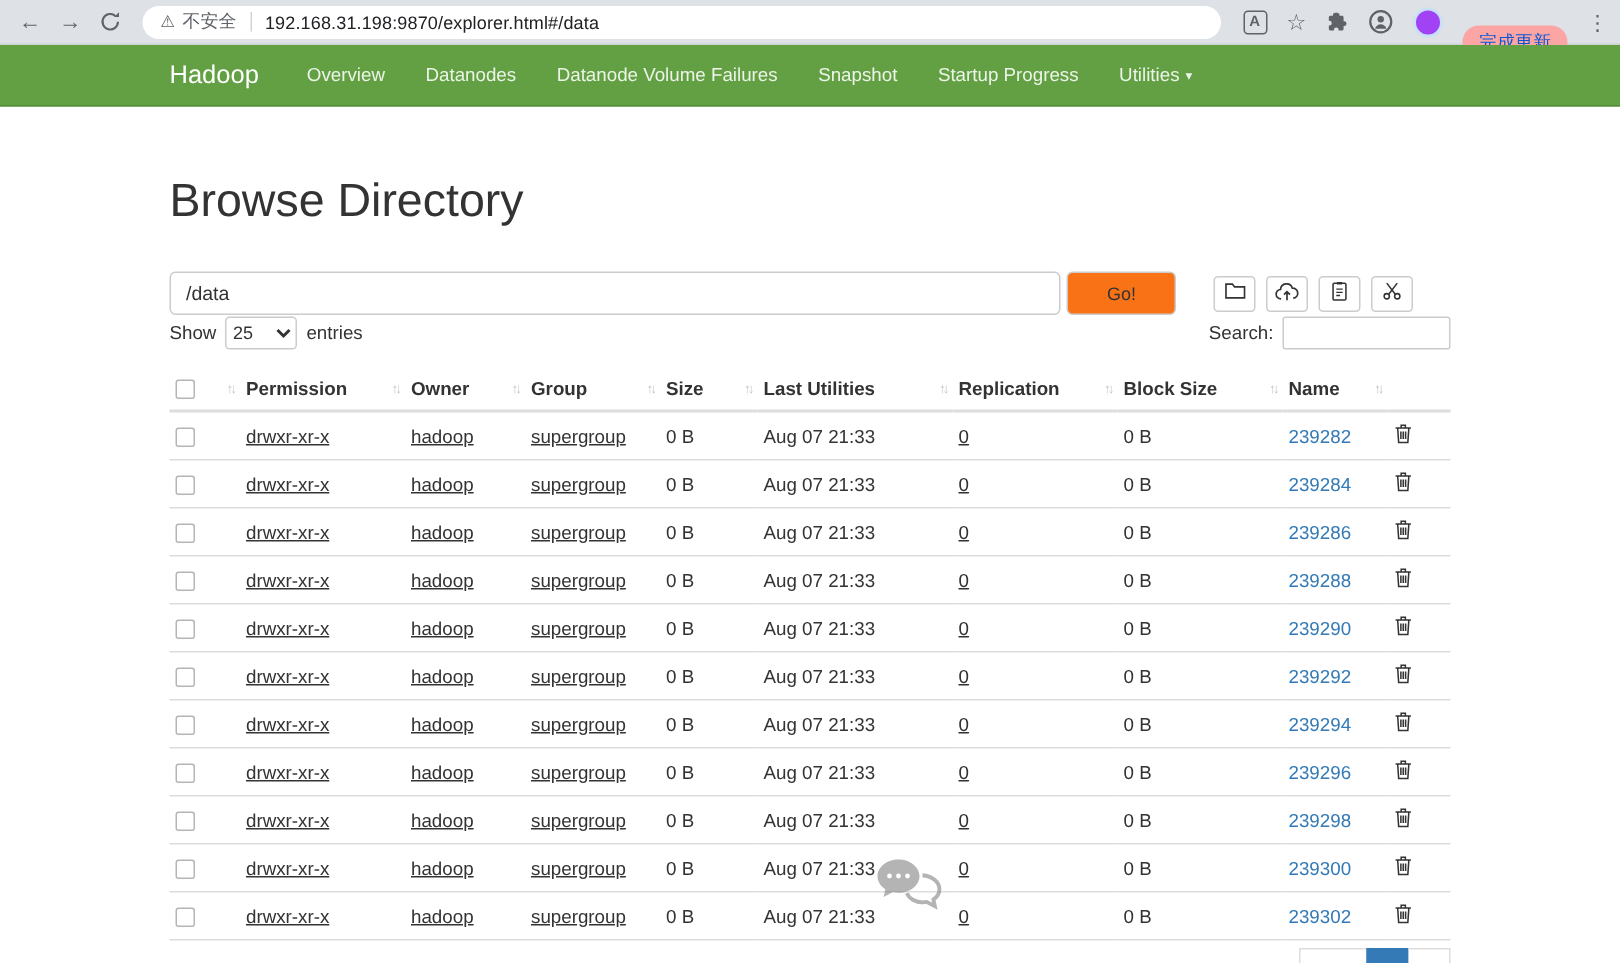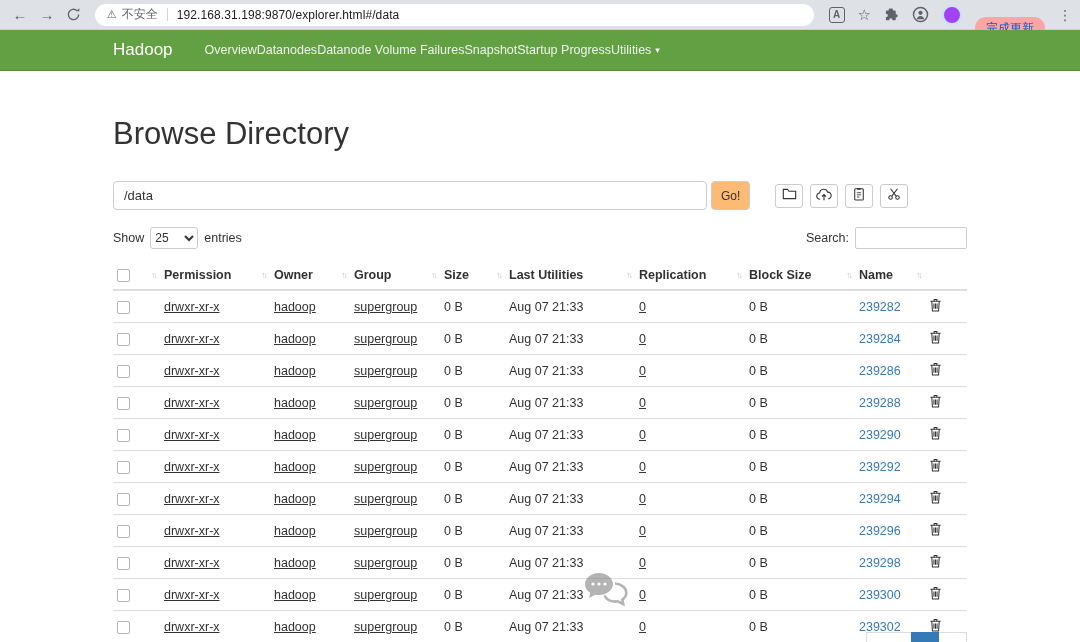--- a/index.html
+++ b/index.html
@@ -32,41 +32,41 @@
   .update-btn { height:22px; padding:0 11px; border-radius:12px; background:#fca5a5;
     color:#0b57d0; font-size:12px; display:flex; align-items:center; border:none;
     font-family:inherit; cursor:pointer; white-space:nowrap;margin-top:27px; }
   .dots { color:#5f6368; font-size:14px; cursor:pointer; }
 
   
   .navbar { position:absolute; top:30px; left:0; width:1080px; height:41px;
     background:#63a043; border-bottom:1px solid #548a39;
     display:flex; align-items:center; padding-left:113px; }
   .brand { color:#fff; font-size:17px; margin-right:32px; cursor:pointer; }
-  .nav-menu { display:flex; align-items:center; }
+  .nav-menu { display:flex; align-items:center; gap:27px; }
   .nav-item { color:rgba(255,255,255,.88); font-size:12.5px; display:flex;
     align-items:center; gap:4px; cursor:pointer; white-space:nowrap; }
   .caret { font-size:9px; }
 
   
   .content { position:absolute; top:71px; left:113px; width:854px; }
   .title { margin-top:45px; font-size:31px; font-weight:400; color:#333; }
 
   .path-row { margin-top:29px; display:flex; align-items:center; }
   .path-input { width:594px; height:29px; border:1px solid #ccc; border-radius:4px;
     padding:4px 10px; font-size:13px; color:#333; font-family:inherit; }
-  .go-btn { margin-left:4px; height:29px; padding:0 9px; border:1px solid #ccc;
-    border-radius:4px; background:#fdba74; font-size:12px; color:#333; font-family:inherit;
+  .go-btn { margin-left:4px; height:29px; padding:0 26px; border:1px solid #ccc;
+    border-radius:4px; background:#f97316; font-size:12px; color:#333; font-family:inherit;
     cursor:pointer; }
   .tool-btns { margin-left:25px; display:flex; gap:7px; }
   .tool-btn { width:28px; height:24px; border:1px solid #ccc; border-radius:3px;
     background:#fff; display:flex; align-items:center; justify-content:center;
     color:#333; cursor:pointer; padding:0; }
 
-  .controls { margin-top:17px; display:flex; align-items:center; font-size:12.5px; }
+  .controls { margin-top:1px; display:flex; align-items:center; font-size:12.5px; }
   .page-select { margin:0 6px; width:48px; height:22px; border:1px solid #ccc;
     border-radius:3px; font-size:12px; color:#333; font-family:inherit; background:#fff; }
   .search-wrap { margin-left:auto; display:flex; align-items:center; gap:6px; }
   .search-input { width:112px; height:22px; border:1px solid #ccc; border-radius:2px;
     padding:0 6px; font-size:12px; font-family:inherit; }
 
   table.grid { margin-top:12px; width:100%; border-collapse:collapse; font-size:12.5px;
     color:#333; table-layout:fixed; }
   th { padding:7px 4px; border-bottom:2px solid #ddd; text-align:left; font-weight:700;
     white-space:nowrap; }

